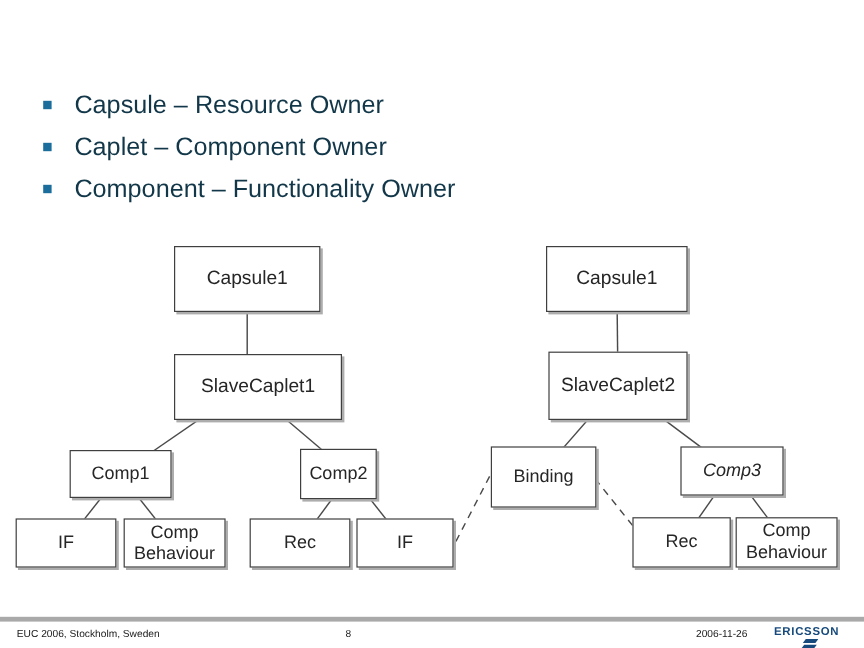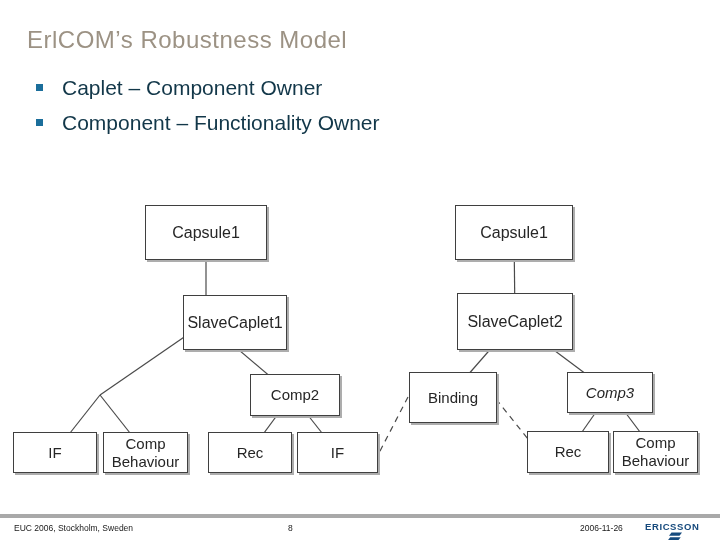--- a/index.html
+++ b/index.html
@@ -37,23 +37,26 @@
   .footer-date { left:580px; }
   .logo { position:absolute; top:521px; left:645px; display:flex; align-items:center;flex-direction:column; }
   .logo-text { font-size:9.5px; font-weight:bold; color:#164a7d; letter-spacing:0.6px; }
   .logo-flash { margin-left:4px; display:block; }
 </style>
 </head>
 <body>
 
 <div class="slide">
 
-  <h1 class="title">ErlCOM’s Robustness Model</h1>
 
   <ul class="bullets">
+    <li class="bullet-row">
+      <span class="bullet-marker"></span>
+      <span class="bullet-text">Capsule – Resource Owner</span>
+    </li>
     <li class="bullet-row">
       <span class="bullet-marker"></span>
       <span class="bullet-text">Caplet – Component Owner</span>
     </li>
     <li class="bullet-row">
       <span class="bullet-marker"></span>
       <span class="bullet-text">Component – Functionality Owner</span>
     </li>
   </ul>
 
@@ -76,22 +79,23 @@
         <line x1="610" y1="392" x2="568" y2="452"></line>
         <line x1="610" y1="392" x2="655" y2="452"></line>
       </g>
       <g stroke="#4a4a4a" stroke-width="1.2" fill="none" stroke-dasharray="6 5">
         <line x1="408" y1="397" x2="379" y2="453"></line>
         <line x1="496" y1="399" x2="532" y2="444"></line>
       </g>
     </svg>
 
     <div class="node big" style="left:145px; top:205px; width:122px; height:55px;">Capsule1</div>
-    <div class="node big" style="left:145px; top:295px; width:104px; height:55px;margin-left:38px;">SlaveCaplet1</div>
-    <div class="node" style="left:250px; top:374px; width:90px; height:42px;">Comp2</div>
+    <div class="node big" style="left:145px; top:295px; width:140px; height:55px;">SlaveCaplet1</div>
+    <div class="node" style="left:58px; top:375px; width:85px; height:40px;">Comp1</div>
+    <div class="node" style="left:250px; top:374px; width:64px; height:42px;">Comp2</div>
     <div class="node" style="left:13px; top:432px; width:84px; height:41px;">IF</div>
     <div class="node" style="left:103px; top:432px; width:85px; height:41px;">Comp Behaviour</div>
     <div class="node" style="left:208px; top:432px; width:84px; height:41px;">Rec</div>
     <div class="node" style="left:297px; top:432px; width:81px; height:41px;">IF</div>
 
     <div class="node big" style="left:455px; top:205px; width:118px; height:55px;">Capsule1</div>
     <div class="node big" style="left:457px; top:293px; width:116px; height:57px;">SlaveCaplet2</div>
     <div class="node" style="left:409px; top:372px; width:88px; height:51px;">Binding</div>
     <div class="node" style="left:567px; top:372px; width:86px; height:41px;font-style:italic;">Comp3</div>
     <div class="node" style="left:527px; top:431px; width:82px; height:42px;">Rec</div>

